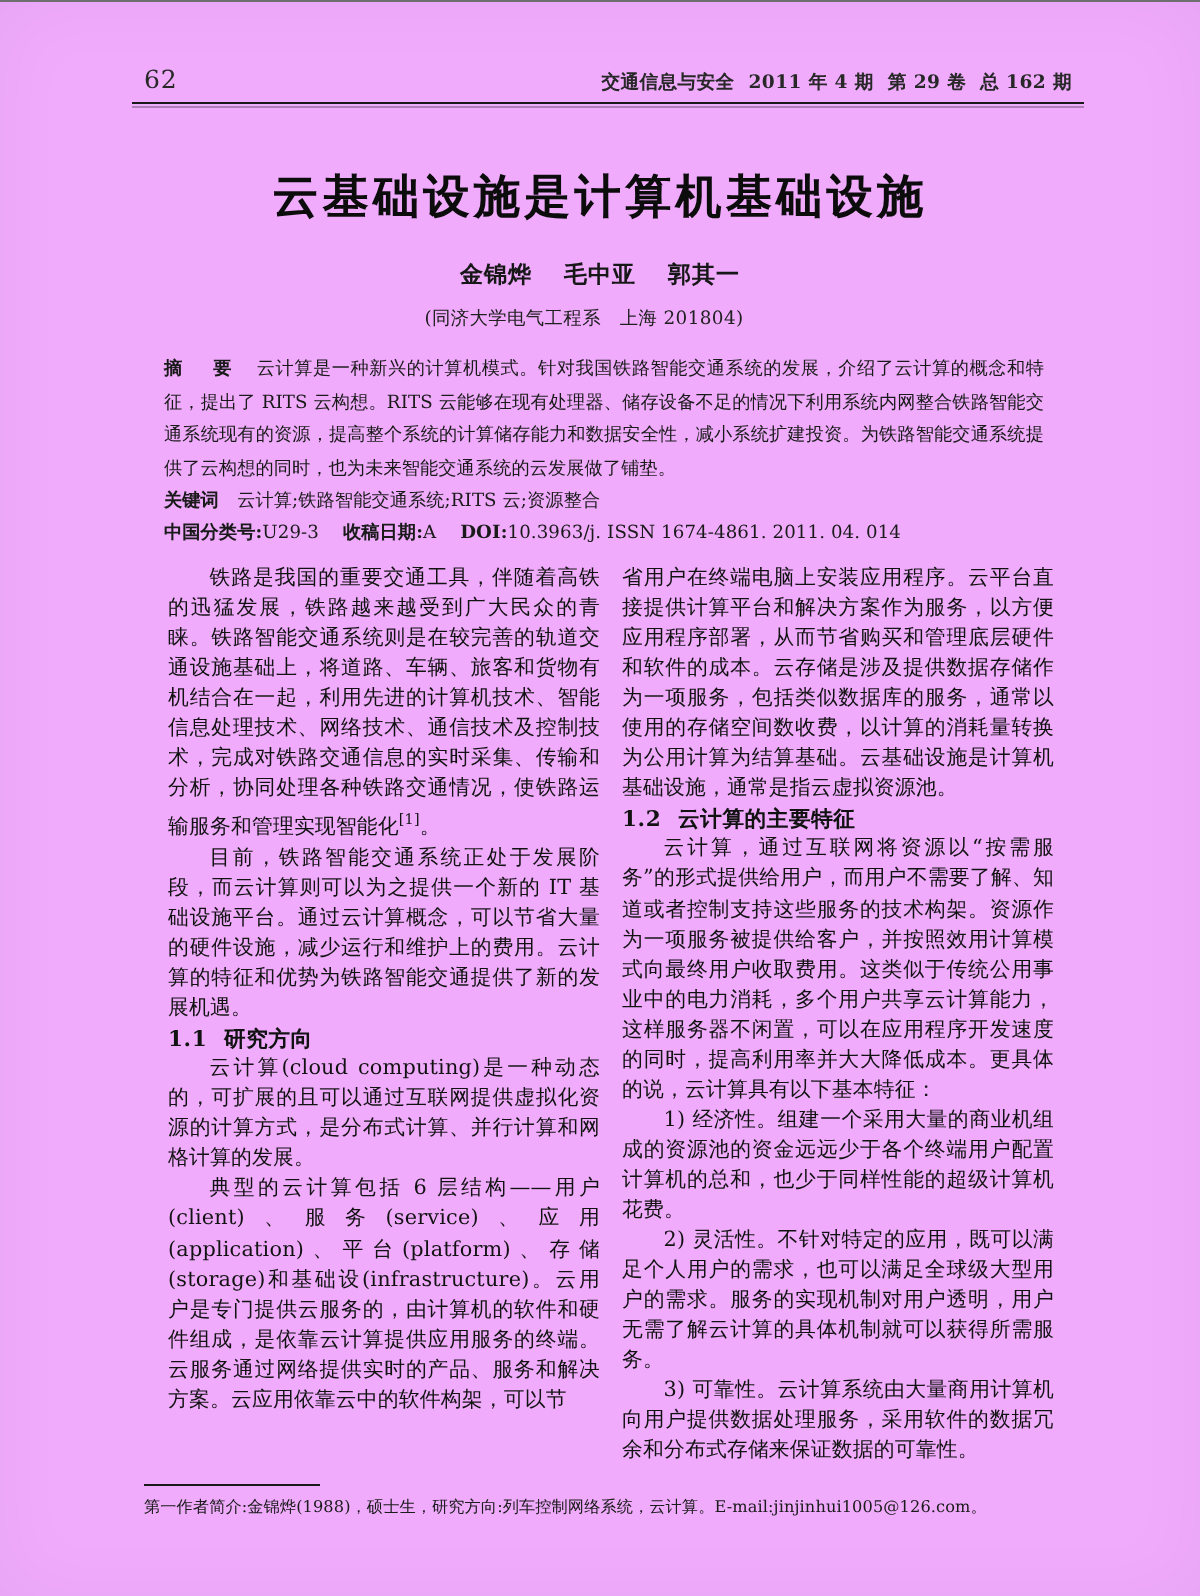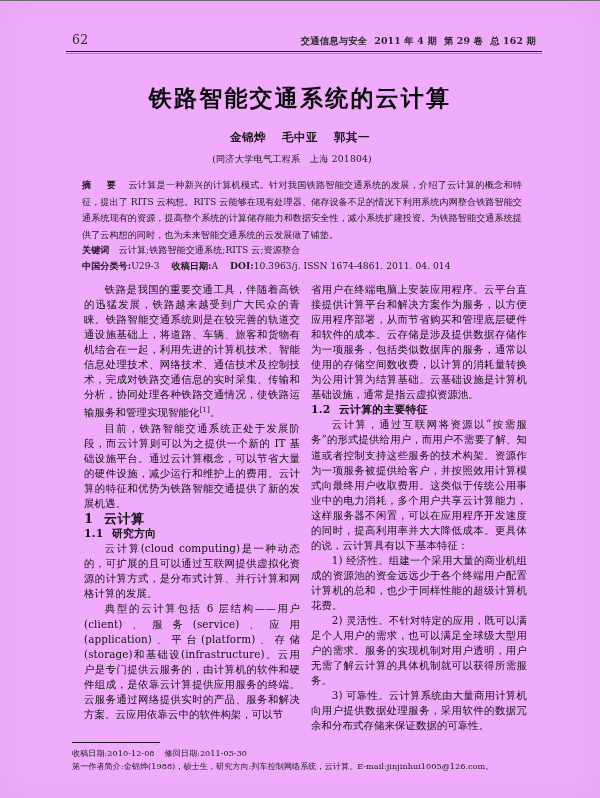--- a/index.html
+++ b/index.html
@@ -197,21 +197,21 @@
  <div class="paper-body">
 
   <div class="runhead">
     <span class="folio">62</span>
     <span class="journal-line">
       <span>交通信息与安全</span><span class="gap"></span><span>2011 年 4 期</span><span class="gap"></span><span>第 29 卷</span><span class="gap"></span><span>总 162 期</span>
     </span>
   </div>
   <div class="rule"></div>
 
-  <div class="title">铁路智能交通系统的云计算</div>
+  <div class="title">云基础设施是计算机基础设施</div>
 
   <div class="authors">
     <span>金锦烨</span><span class="sp"></span><span>毛中亚</span><span class="sp"></span><span>郭其一</span>
   </div>
 
   <div class="affil">(同济大学电气工程系　上海 201804)</div>
 
   <div class="absblock">
     <p><span class="lbl">摘　要</span>　<span>云计算是一种新兴的计算机模式。针对我国铁路智能交通系统的发展，介绍了云计算的概念和特征，提出了 RITS 云构想。RITS 云能够在现有处理器、储存设备不足的情况下利用系统内网整合铁路智能交通系统现有的资源，提高整个系统的计算储存能力和数据安全性，减小系统扩建投资。为铁路智能交通系统提供了云构想的同时，也为未来智能交通系统的云发展做了铺垫。</span></p>
   </div>
@@ -221,23 +221,20 @@
   </div>
 
   <div class="clsline">
     <span class="lbl">中国分类号:</span><span class="lat">U29-3</span><span class="gap"></span><span class="lbl">收稿日期:</span><span class="lat">A</span><span class="gap"></span><span class="lbl lat">DOI:</span><span class="lat">10.3963/j. ISSN 1674-4861. 2011. 04. 014</span>
   </div>
 
   <div class="col col-left">
     <p>铁路是我国的重要交通工具，伴随着高铁的迅猛发展，铁路越来越受到广大民众的青睐。铁路智能交通系统则是在较完善的轨道交通设施基础上，将道路、车辆、旅客和货物有机结合在一起，利用先进的计算机技术、智能信息处理技术、网络技术、通信技术及控制技术，完成对铁路交通信息的实时采集、传输和分析，协同处理各种铁路交通情况，使铁路运输服务和管理实现智能化<sup class="ref">[1]</sup>。</p>
     <p>目前，铁路智能交通系统正处于发展阶段，而云计算则可以为之提供一个新的 IT 基础设施平台。通过云计算概念，可以节省大量的硬件设施，减少运行和维护上的费用。云计算的特征和优势为铁路智能交通提供了新的发展机遇。</p>
 
-    <p class="h1 noind">
-      <span class="num lat">1</span><span>云计算</span>
-    </p>
 
     <p class="h2 noind">
       <span class="num lat">1.1</span><span>研究方向</span>
     </p>
 
     <p>云计算(cloud computing)是一种动态的，可扩展的且可以通过互联网提供虚拟化资源的计算方式，是分布式计算、并行计算和网格计算的发展。</p>
     <p>典型的云计算包括 6 层结构——用户(client)、服务(service)、应用(application)、平台(platform)、存储(storage)和基础设(infrastructure)。云用户是专门提供云服务的，由计算机的软件和硬件组成，是依靠云计算提供应用服务的终端。云服务通过网络提供实时的产品、服务和解决方案。云应用依靠云中的软件构架，可以节</p>
   </div>
 
   <div class="col col-right">
@@ -249,21 +246,18 @@
 
     <p>云计算，通过互联网将资源以“按需服务”的形式提供给用户，而用户不需要了解、知道或者控制支持这些服务的技术构架。资源作为一项服务被提供给客户，并按照效用计算模式向最终用户收取费用。这类似于传统公用事业中的电力消耗，多个用户共享云计算能力，这样服务器不闲置，可以在应用程序开发速度的同时，提高利用率并大大降低成本。更具体的说，云计算具有以下基本特征：</p>
     <p>1) 经济性。组建一个采用大量的商业机组成的资源池的资金远远少于各个终端用户配置计算机的总和，也少于同样性能的超级计算机花费。</p>
     <p>2) 灵活性。不针对特定的应用，既可以满足个人用户的需求，也可以满足全球级大型用户的需求。服务的实现机制对用户透明，用户无需了解云计算的具体机制就可以获得所需服务。</p>
     <p>3) 可靠性。云计算系统由大量商用计算机向用户提供数据处理服务，采用软件的数据冗余和分布式存储来保证数据的可靠性。</p>
   </div>
 
   <div class="fn-rule"></div>
   <div class="footnotes">
     <div>
-      <span>收稿日期:</span><span class="lat">2010-12-08</span><span class="gap"></span><span>修回日期:</span><span class="lat">2011-05-30</span>
-    </div>
-    <div>
       <span>第一作者简介:</span><span>金锦烨(1988)，硕士生，研究方向:列车控制网络系统，云计算。E-mail:jinjinhui1005@126.com。</span>
     </div>
   </div>
 
  </div>
 </div>
 
 </body></html>

